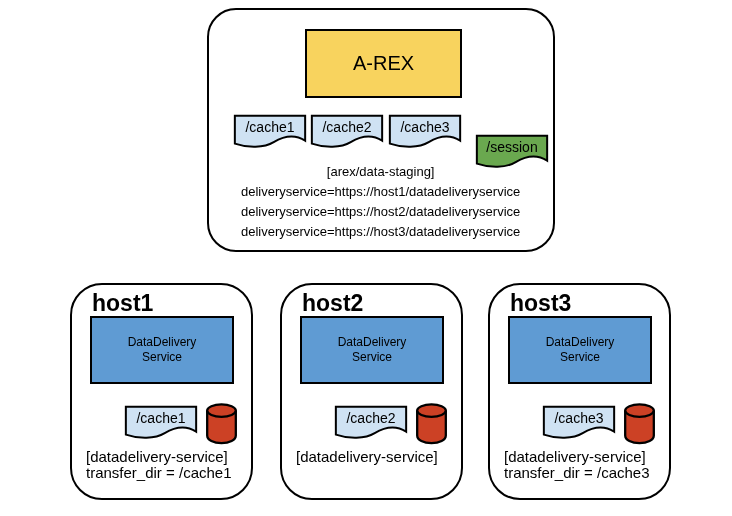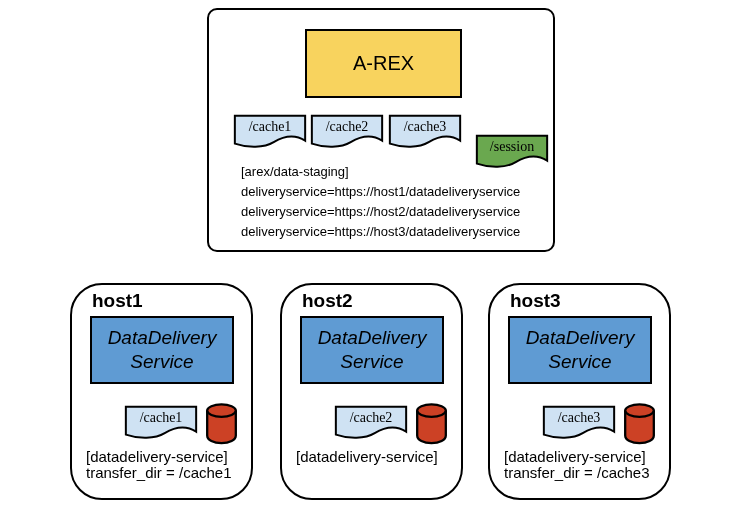--- a/index.html
+++ b/index.html
@@ -1,50 +1,50 @@
 <!DOCTYPE html>
 <html style="--arex_yellow: #F8D35E; --cache_blue: #CFE2F3; --session_green: #6AA84F; --service_blue: #5F9BD3; --db_red: #CC4125; --outline: #000000;"><head>
 <meta charset="utf-8">
 <style>
   html, body { margin: 0; padding: 0; background: #ffffff; }
   body { width: 732px; height: 516px; font-family: "Liberation Sans", sans-serif; color: #000; }
   .stage { position: relative; width: 732px; height: 516px; background: #fff; overflow: hidden; }
 
   .panel { position: absolute; background: #fff; border: 2.5px solid #000; box-sizing: border-box; }
-  .arex-panel { left: 207px; top: 8px; width: 348px; height: 244px; border-radius: 10px; }
+  .arex-panel { left: 207px; top: 8px; width: 348px; height: 244px; border-radius: 29px; }
   .host-panel { top: 283px; width: 183px; height: 217px; border-radius: 32px; }
   #host1 { left: 70px; }
   #host2 { left: 280px; }
   #host3 { left: 488px; }
 
   .arex-box {
     position: absolute; left: 96px; top: 19px; width: 157px; height: 69px;
     background: var(--arex_yellow, #F8D35E); border: 2px solid #000; box-sizing: border-box;
     display: flex; align-items: center; justify-content: center; font-size: 20px;
   }
 
-  .doc { position: absolute; width: 74px; height: 37px; font-family: Liberation Serif, serif; }
+  .doc { position: absolute; width: 74px; height: 37px; }
   .doc svg { position: absolute; left: 0; top: 0; width: 100%; height: 100%; overflow: visible; }
   .doc-cache path { fill: var(--cache_blue, #CFE2F3); stroke: #000; }
   .doc-session path { fill: var(--session_green, #6AA84F); stroke: #000; }
   .doc-label { position: absolute; left: 0; right: 0; top: 5px; text-align: center; font-size: 14px; }
 
   .doc-c1 { left: 24px; top: 104px; }
   .doc-c2 { left: 101px; top: 104px; }
   .doc-c3 { left: 179px; top: 104px; }
   .doc-s  { left: 266px; top: 104px; margin-top: 20px; }
 
-  .arex-config { position: absolute; left: 32px; top: 152px; font-size: 13px; line-height: 20px; white-space: nowrap; }
+  .arex-config { position: absolute; left: 32px; top: 152px; font-size: 13px; line-height: 20px; white-space: nowrap; text-align: center; }
 
-  .host-title { position: absolute; left: 20px; top: 5px; font-weight: bold; font-size: 19px; }
+  .host-title { position: absolute; left: 20px; top: 5px; font-weight: bold; font-size: 23px; }
   .service-box {
     position: absolute; left: 18px; top: 31px; width: 144px; height: 68px;
     background: var(--service_blue, #5F9BD3); border: 2px solid #000; box-sizing: border-box;
     display: flex; align-items: center; justify-content: center;
-    text-align: center; font-size: 19px; line-height: 1.25; padding: 12px 18px; font-style: italic;
+    text-align: center; font-size: 12px; line-height: 1.25; padding: 12px 18px;
   }
   .host-doc { left: 52px; top: 120px; }
   .cyl { position: absolute; left: 133px; top: 117px; width: 33px; height: 42px; overflow: visible; }
   .cyl path, .cyl ellipse { fill: var(--db_red, #CC4125); stroke: #000; }
   .host-config { position: absolute; left: 14px; top: 164px; font-size: 15px; line-height: 16px; white-space: nowrap; }
 </style>
 </head>
 <body>
 
 <div class="stage">

